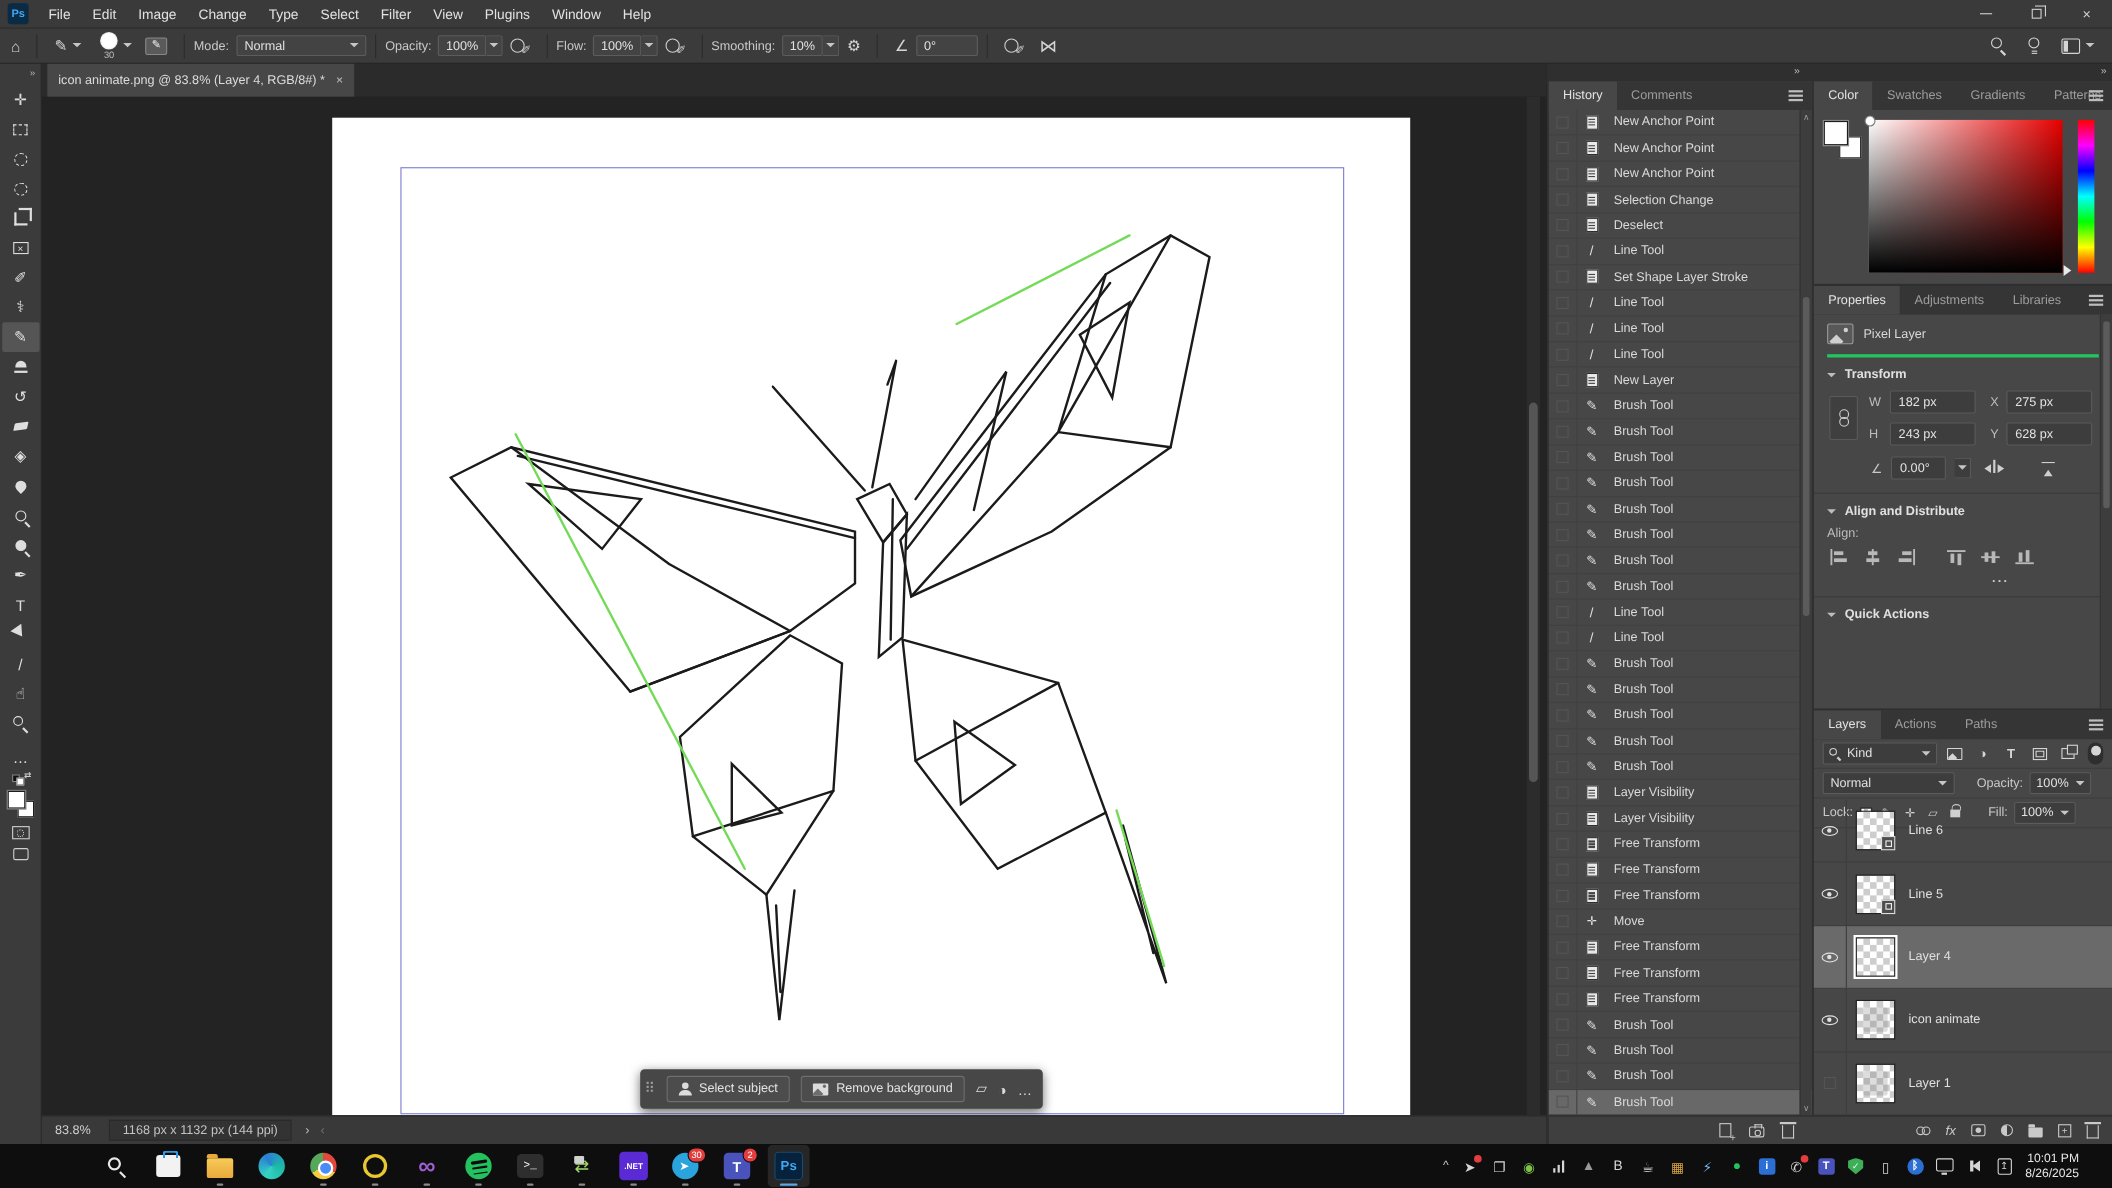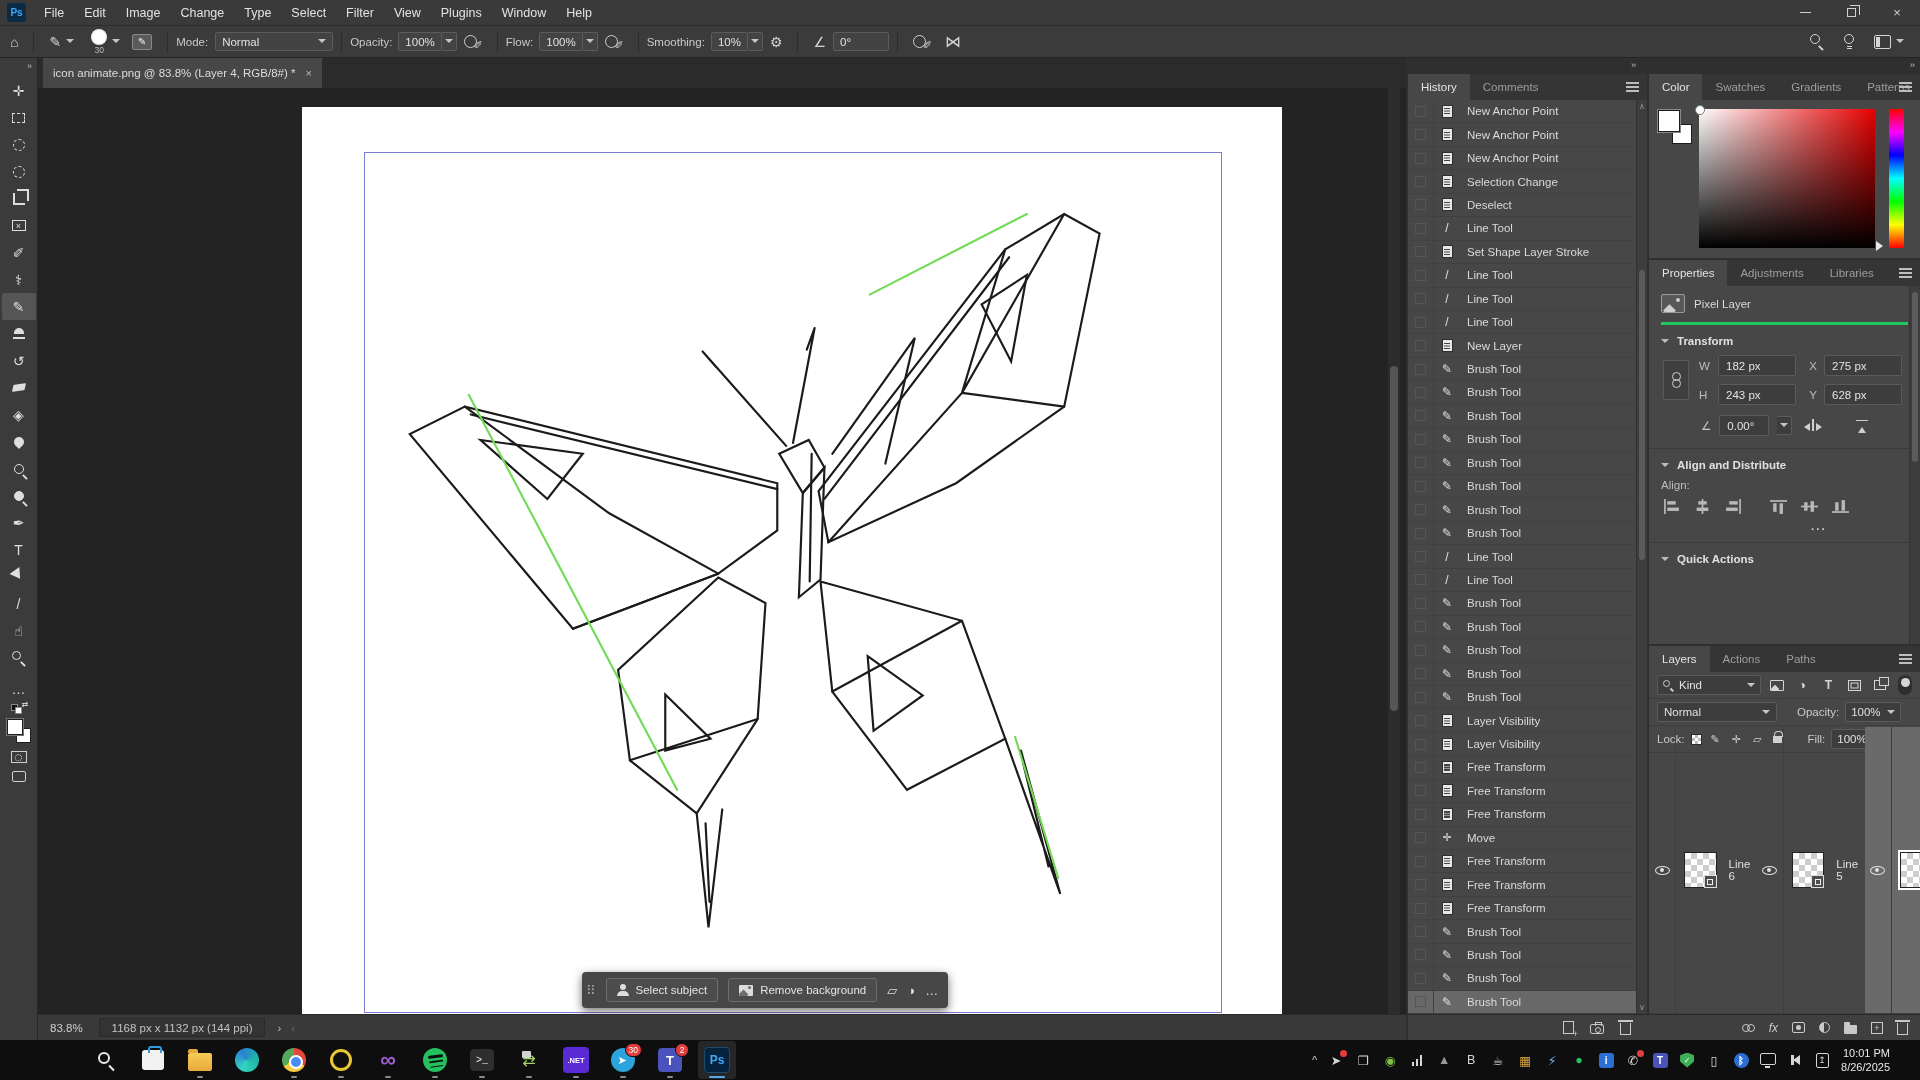--- a/index.html
+++ b/index.html
@@ -177,21 +177,21 @@
   .fi-so{width:12px;height:10px;border:1.2px solid #d5d5d5;position:relative;}
   .fi-so:before{content:"";position:absolute;right:-4px;top:-4px;width:8px;height:7px;border:1.2px solid #d5d5d5;background:#474747;}
   .pill{width:14px;height:20px;background:#2e2e2e;border-radius:7px;position:relative;margin-left:2px;}
   .pill:before{content:"";position:absolute;left:2.5px;top:2.5px;width:9px;height:9px;border-radius:50%;background:#d5d5d5;}
   .selbox{width:120px;height:20px;background:#3d3d3d;border:1px solid #5a5a5a;border-radius:2px;display:flex;align-items:center;justify-content:space-between;padding:0 6px;color:#e0e0e0;}
   .opbox{width:56px;height:20px;background:#3d3d3d;border:1px solid #5a5a5a;border-radius:2px;display:flex;align-items:center;justify-content:space-between;padding:0 5px;color:#e0e0e0;}
   .lockico{color:#d0d0d0;font-size:11px;margin:0 3px;}
   .checker8{width:11px;height:11px;background:conic-gradient(#bbb 25%,#fff 0 50%,#bbb 0 75%,#fff 0);background-size:6px 6px;border:1px solid #2c2c2c;}
   .padlock{width:9px;height:7px;background:#d0d0d0;position:relative;margin:0 3px;}
   .padlock:before{content:"";position:absolute;left:1px;top:-5px;width:7px;height:5px;border:1.5px solid #d0d0d0;border-bottom:none;border-radius:4px 4px 0 0;}
-  #layerlist{position:absolute;left:0;right:0;top:81px;bottom:0;display:flex;flex-direction:row;}
+  #layerlist{position:absolute;left:0;right:0;top:81px;bottom:0;display:flex;flex-direction:column;}
   .lyr{flex:1;display:flex;align-items:center;border-bottom:1px solid #3e3e3e;}
   .lyr.sel{background:#6a6a6a;}
   .eyecell{width:30px;align-self:stretch;border-right:1px solid #3e3e3e;display:flex;align-items:center;justify-content:center;}
   .eye{width:15px;height:9px;border:1.4px solid #e0e0e0;border-radius:50%;position:relative;}
   .eye:before{content:"";position:absolute;left:4px;top:1.5px;width:4px;height:4px;border-radius:50%;background:#e0e0e0;}
   .noeye{width:11px;height:11px;border:1px solid #555;}
   .thumb36{width:36px;height:36px;margin-left:8px;border:1px solid #222;position:relative;background:#fff;}
   .th-checker{background:conic-gradient(#cdcdcd 25%,#fff 0 50%,#cdcdcd 0 75%,#fff 0);background-size:12px 12px;}
   .th-faint{background:conic-gradient(#cdcdcd 25%,#fff 0 50%,#cdcdcd 0 75%,#fff 0);background-size:12px 12px;}
   .th-faint:after{content:"";position:absolute;inset:6px;background:rgba(120,120,120,.25);border-radius:2px;}

